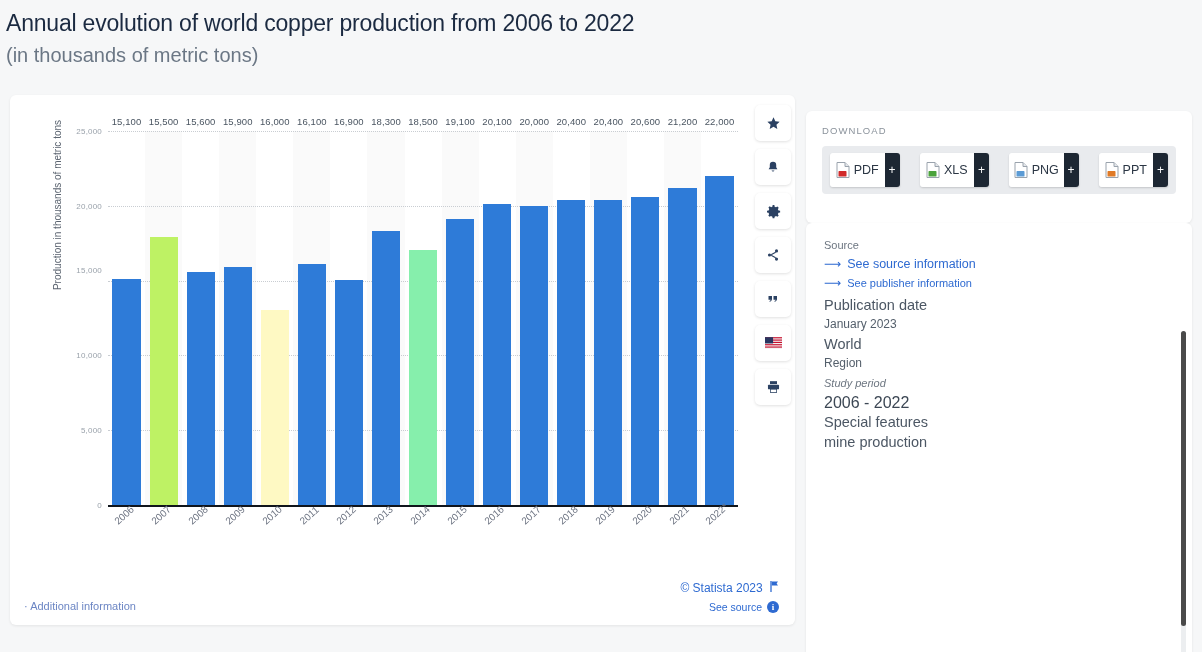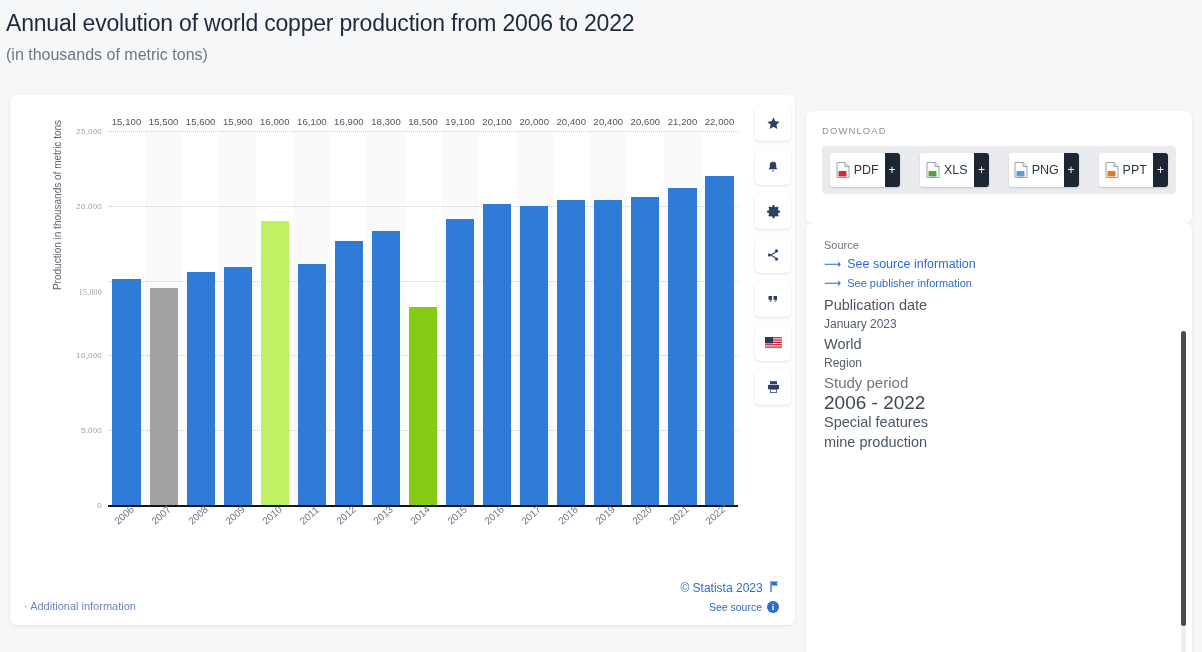--- a/index.html
+++ b/index.html
@@ -11,21 +11,21 @@
   }
   .page { position: relative; width: 1202px; height: 652px; }
 
   
   .header { padding: 8px 0 0 6px; }
   .title {
     font-size: 23px; font-weight: 400; color: #1b2a41;
     letter-spacing: -0.2px; line-height: 30px; white-space: nowrap;
   }
   .subtitle {
-    font-size: 16px; color: #6b7785; line-height: 26px;
+    font-size: 20px; color: #6b7785; line-height: 26px;
     margin-top: 4px; font-weight: 400;
   }
 
   
   .body-row { position: absolute; top: 95px; left: 0; width: 1202px; }
 
   
   .chart-card {
     position: absolute; left: 10px; top: 0;
     width: 785px; height: 530px;
@@ -153,23 +153,23 @@
   }
   .src-label { font-size: 11px; color: #6d7681; margin-bottom: 6px; }
   .src-link {
     font-size: 12.5px; color: #2e6ad1; margin-bottom: 6px;
     display: flex; align-items: center; gap: 6px; cursor: pointer;
   }
   .src-link.small { font-size: 11px; }
   .arrow { font-size: 12px; line-height: 1; }
   .meta-block { margin-top: 0; }
   .meta-h { font-size: 14.5px; color: #4c5764; line-height: 20px; }
-  .meta-h.small { font-size: 15px; color: #6d7681; }
+  .meta-h.small { font-size: 11px; color: #6d7681; font-style: italic; }
   .meta-v { font-size: 12px; color: #545f6b; line-height: 19px; }
-  .meta-v.big { font-size: 19px; color: #3c4754; }
+  .meta-v.big { font-size: 16px; color: #3c4754; }
   .note-line { font-size: 11px; color: #5a6573; line-height: 22px; }
 
   .vscroll {
     position: absolute; right: 6px; top: 108px;
     width: 5px; height: 390px; background: #eceef0; border-radius: 3px;
   }
   .vthumb {
     position: absolute; left: 0; top: 0; width: 5px; height: 295px;
     background: #4a4a4a; border-radius: 3px; cursor: pointer;
   }
@@ -193,21 +193,21 @@
   <div class="body-row">
 
     <div class="chart-card">
 
       <div class="plot-wrap">
         <div class="y-axis-title">Production in thousands of metric tons</div>
         <div class="ylabels" id="ylabels">
             <div class="ylabel" style="top: 410px;">0</div>
             <div class="ylabel" style="top: 335.2px;">5,000</div>
             <div class="ylabel" style="top: 260.4px;">10,000</div>
-            <div class="ylabel" style="top: 197px; font-family: Liberation Serif, serif;">15,000</div>
+            <div class="ylabel" style="top: 175px;">15,000</div>
             <div class="ylabel" style="top: 110.8px;">20,000</div>
             <div class="ylabel" style="top: 36px;">25,000</div>
           </div>
         <div class="plot">
           <div class="bands" id="bands">
               <div class="band"></div>
               <div class="band alt"></div>
               <div class="band"></div>
               <div class="band alt"></div>
               <div class="band"></div>
@@ -233,56 +233,56 @@
             </div>
         </div>
         <div class="axis-line"></div>
         <div class="bars" id="bars">
             <div class="bar-slot">
               <div class="bar" title="2006: 15,100" style="height: 225.896px; background: rgb(46, 123, 216);">
                 <div class="bar-label">15,100</div>
               </div>
             </div>
             <div class="bar-slot">
-              <div class="bar" title="2007: 15,500" style="height: 217px; background: #a3a3a3; text-align: center;">
+              <div class="bar" title="2007: 15,500" style="height: 268px; background: #bef264; text-align: center;">
                 <div class="bar-label">15,500</div>
               </div>
             </div>
             <div class="bar-slot">
               <div class="bar" title="2008: 15,600" style="height: 233.376px; background: rgb(46, 123, 216);">
                 <div class="bar-label">15,600</div>
               </div>
             </div>
             <div class="bar-slot">
               <div class="bar" title="2009: 15,900" style="height: 237.864px; background: rgb(46, 123, 216);">
                 <div class="bar-label">15,900</div>
               </div>
             </div>
             <div class="bar-slot">
-              <div class="bar" title="2010: 16,000" style="height: 284px; background: #bef264;">
+              <div class="bar" title="2010: 16,000" style="height: 195px; background: #fef9c3;">
                 <div class="bar-label">16,000</div>
               </div>
             </div>
             <div class="bar-slot">
               <div class="bar" title="2011: 16,100" style="height: 240.856px; background: rgb(46, 123, 216);">
                 <div class="bar-label">16,100</div>
               </div>
             </div>
             <div class="bar-slot">
-              <div class="bar" title="2012: 16,900" style="height: 264px; background: rgb(46, 123, 216);">
+              <div class="bar" title="2012: 16,900" style="height: 225px; background: rgb(46, 123, 216);">
                 <div class="bar-label">16,900</div>
               </div>
             </div>
             <div class="bar-slot">
               <div class="bar" title="2013: 18,300" style="height: 273.768px; background: rgb(46, 123, 216);">
                 <div class="bar-label">18,300</div>
               </div>
             </div>
             <div class="bar-slot">
-              <div class="bar" title="2014: 18,500" style="height: 198px; background: #84cc16;">
+              <div class="bar" title="2014: 18,500" style="height: 255px; background: #86efac;">
                 <div class="bar-label">18,500</div>
               </div>
             </div>
             <div class="bar-slot">
               <div class="bar" title="2015: 19,100" style="height: 285.736px; background: rgb(46, 123, 216);">
                 <div class="bar-label">19,100</div>
               </div>
             </div>
             <div class="bar-slot">
               <div class="bar" title="2016: 20,100" style="height: 300.696px; background: rgb(46, 123, 216);">

